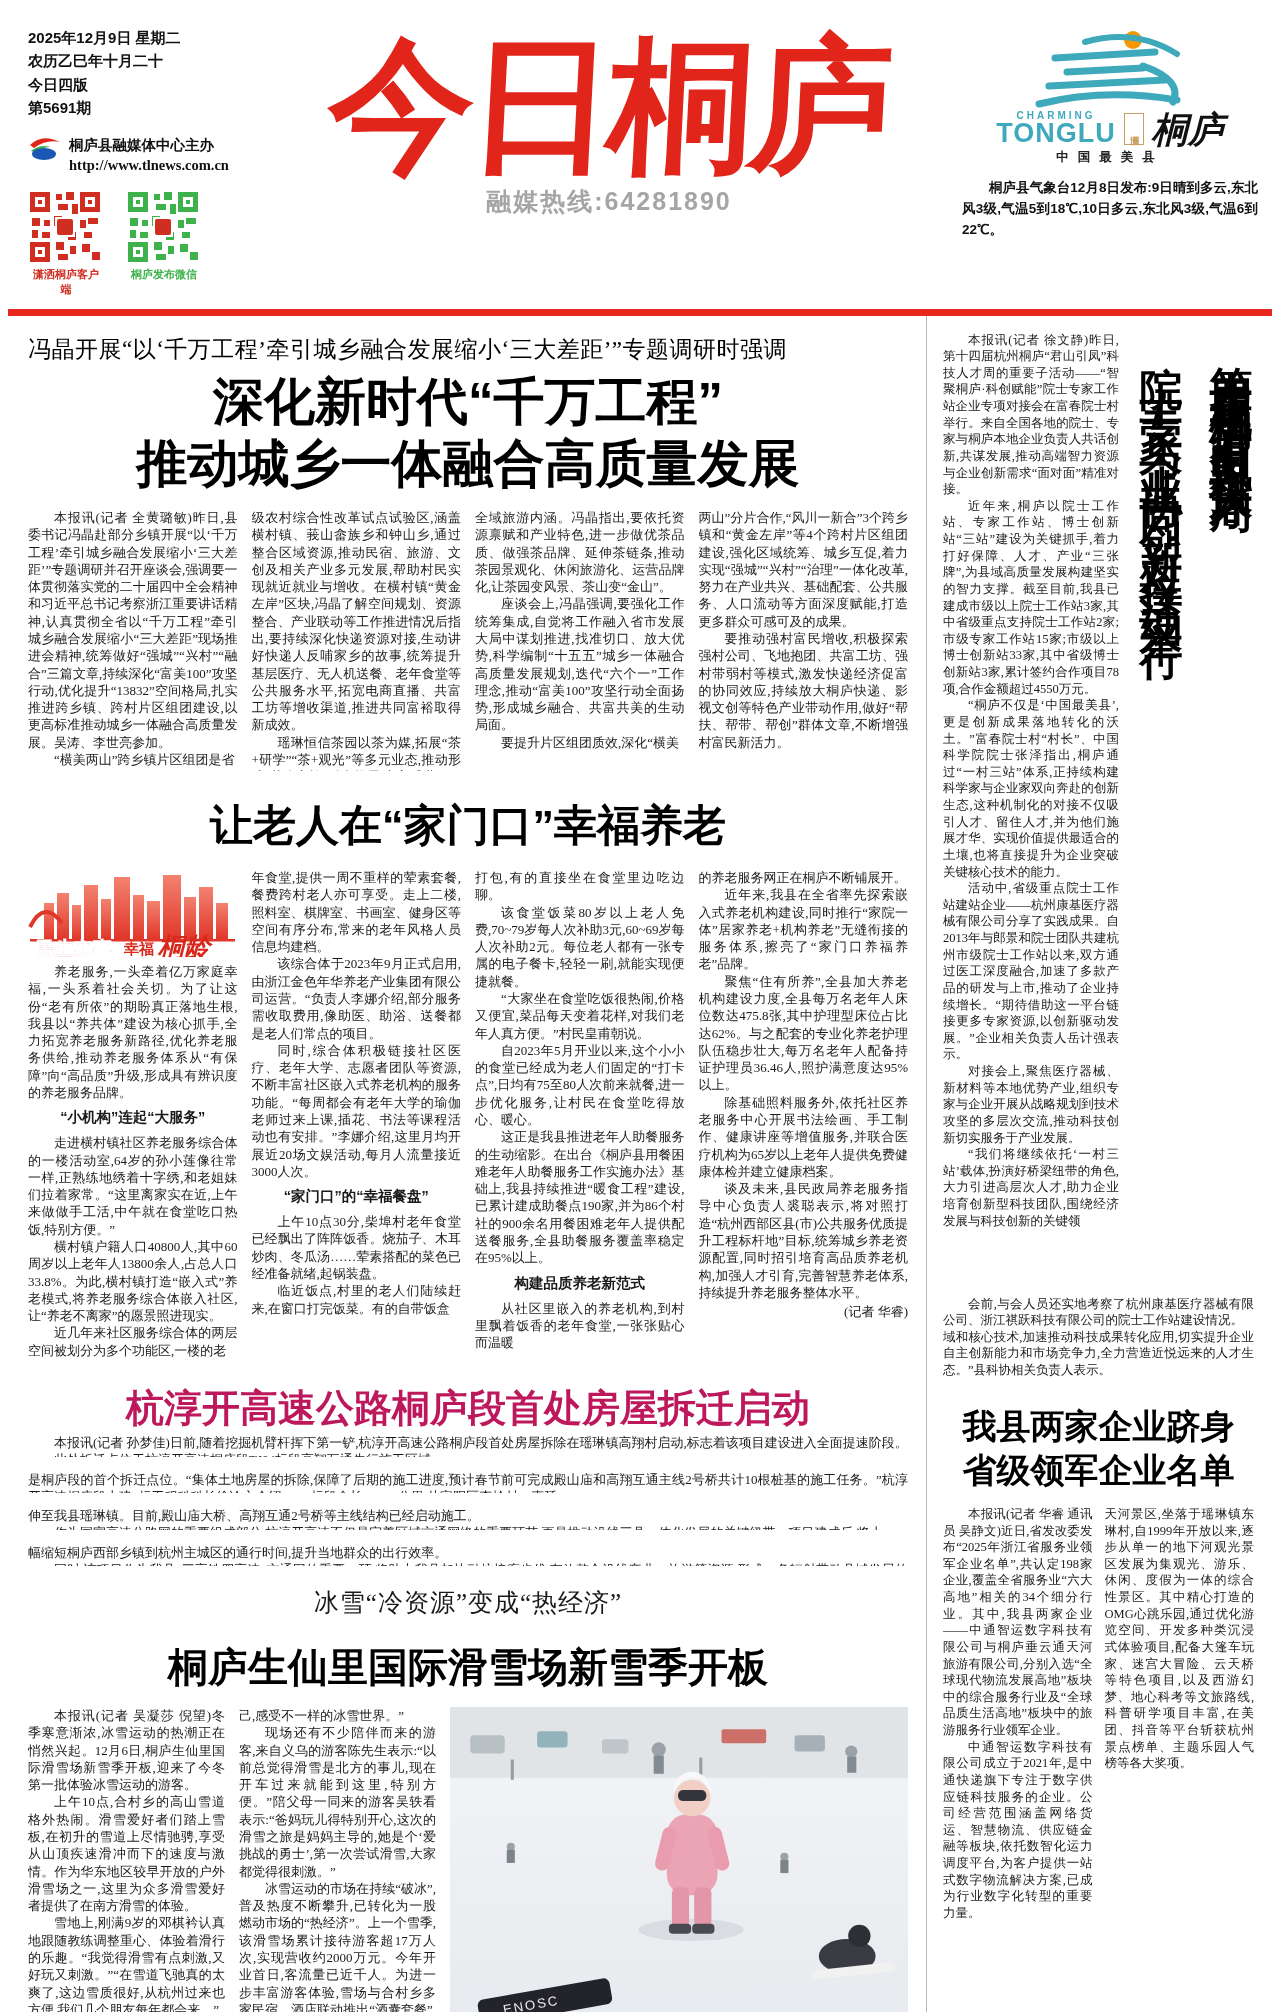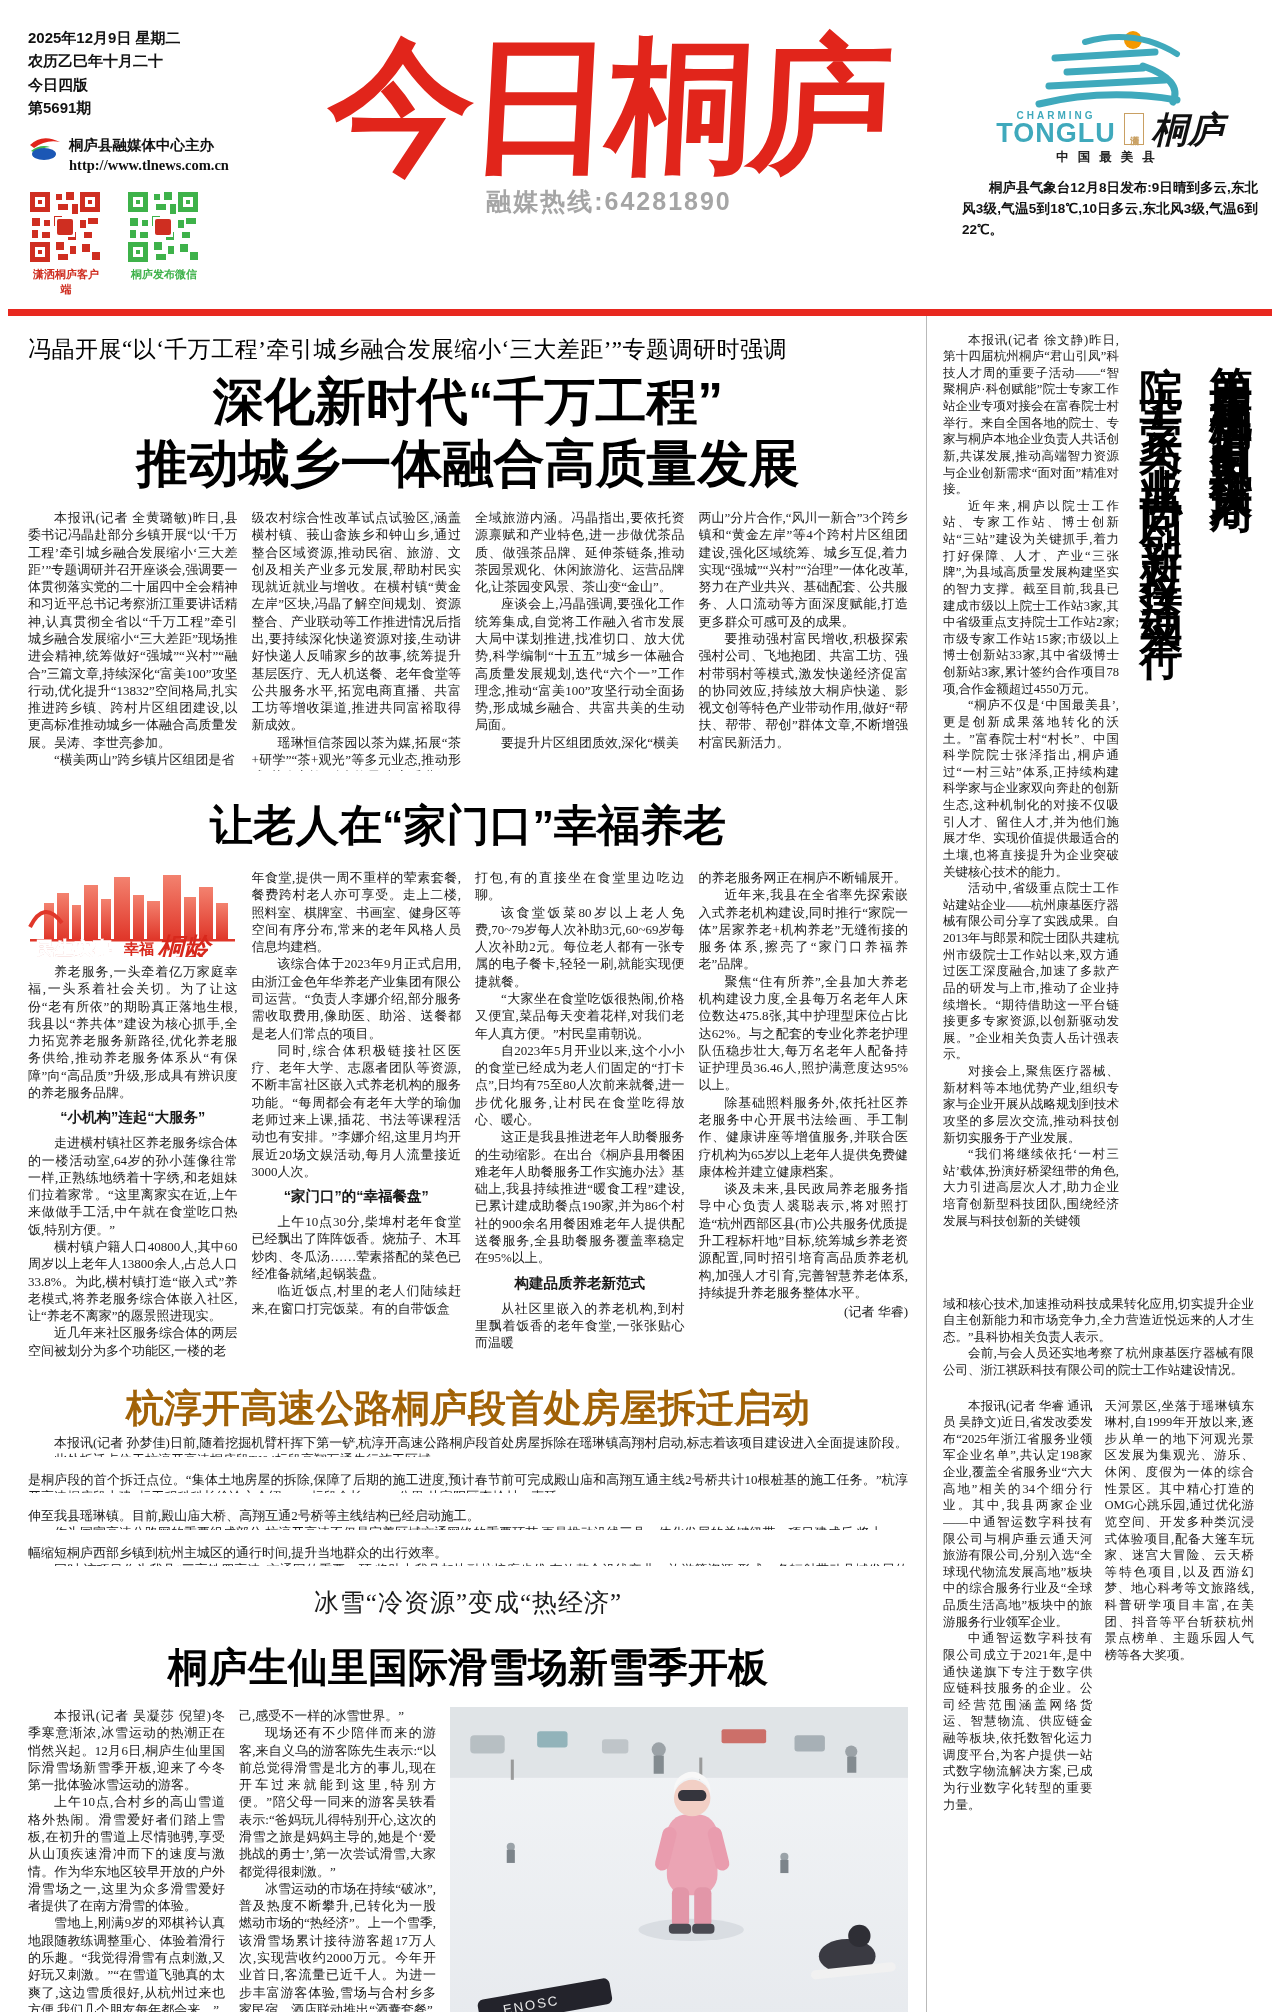--- a/index.html
+++ b/index.html
@@ -42,21 +42,21 @@
   .cols{display:flex;gap:14px;}
   .tcol{flex:1;overflow:hidden;min-width:0;}
   .para{margin:0;font-size:13px;line-height:1.33;text-align:justify;text-indent:2em;}
   .para.cont{text-indent:0;}
   .subhead{margin:7px 0;font-family:"Liberation Sans",sans-serif;font-size:14.5px;font-weight:800;text-align:center;text-indent:0;}
   .byline{margin:2px 0 0 0;font-size:13px;text-align:right;text-indent:0;}
   .a1-body{height:262px;margin-top:14px;}
   .a2-title{font-family:"Liberation Sans",sans-serif;font-weight:900;font-size:43px;text-align:center;color:#000;margin-top:26px;}
   .a2-body{height:488px;margin-top:14px;}
   .banner{display:block;margin-bottom:6px;}
-  .a3-title{font-family:"Liberation Sans",sans-serif;font-weight:900;font-size:38px;text-align:center;color:#a16207;margin-top:26px;}
+  .a3-title{font-family:"Liberation Sans",sans-serif;font-weight:900;font-size:38px;text-align:center;color:#be185d;margin-top:26px;}
   .a3-body{height:132px;margin-top:0;flex-direction:column;}
   .ski-kicker{font-size:25px;text-align:center;margin-top:20px;letter-spacing:1px;}
   .ski-title{font-family:"Liberation Sans",sans-serif;font-weight:900;font-size:40px;text-align:center;color:#000;margin-top:21px;}
   .ski-row{display:flex;gap:14px;margin-top:12px;}
   .ski-col{width:197px;flex:none;height:322px;overflow:hidden;}
   .ski-photo{flex:1;height:322px;overflow:hidden;}
   
   .a5{display:flex;gap:14px;margin-top:16px;}
   .a5-body{width:176px;flex:none;height:958px;overflow:hidden;}
   .a5-body .para{font-size:12.5px;}
@@ -409,26 +409,30 @@
               <p class="para">活动中,省级重点院士工作站建站企业——杭州康基医疗器械有限公司分享了实践成果。自2013年与郎景和院士团队共建杭州市级院士工作站以来,双方通过医工深度融合,加速了多款产品的研发与上市,推动了企业持续增长。“期待借助这一平台链接更多专家资源,以创新驱动发展。”企业相关负责人岳计强表示。</p>
               <p class="para">对接会上,聚焦医疗器械、新材料等本地优势产业,组织专家与企业开展从战略规划到技术攻坚的多层次交流,推动科技创新切实服务于产业发展。</p>
               <p class="para">“我们将继续依托‘一村三站’载体,扮演好桥梁纽带的角色,大力引进高层次人才,助力企业培育创新型科技团队,围绕经济发展与科技创新的关键领</p>
             </div>
           <div class="vtitle">
             <div class="vline l1">第十四届杭州桐庐『君山引凤』科技人才周</div>
             <div class="vline l2">院士专家与企业协同创新对接活动举行</div>
           </div>
         </div>
         <div class="a5-wide">
+            <p class="para">会前,与会人员还实地考察了杭州康基医疗器械有限公司、浙江祺跃科技有限公司的院士工作站建设情况。</p>
             <p class="para cont">域和核心技术,加速推动科技成果转化应用,切实提升企业自主创新能力和市场竞争力,全力营造近悦远来的人才生态。”县科协相关负责人表示。</p>
-            <p class="para">会前,与会人员还实地考察了杭州康基医疗器械有限公司、浙江祺跃科技有限公司的院士工作站建设情况。</p>
           </div>
       </div>
 
       <div>
+        <div class="a6-title">
+          <div>我县两家企业跻身</div>
+          <div>省级领军企业名单</div>
+        </div>
         <div class="a6-body">
           <div class="tcol">
               <p class="para">本报讯(记者 华睿 通讯员 吴静文)近日,省发改委发布“2025年浙江省服务业领军企业名单”,共认定198家企业,覆盖全省服务业“六大高地”相关的34个细分行业。其中,我县两家企业——中通智运数字科技有限公司与桐庐垂云通天河旅游有限公司,分别入选“全球现代物流发展高地”板块中的综合服务行业及“全球品质生活高地”板块中的旅游服务行业领军企业。</p>
               <p class="para">中通智运数字科技有限公司成立于2021年,是中通快递旗下专注于数字供应链科技服务的企业。公司经营范围涵盖网络货运、智慧物流、供应链金融等板块,依托数智化运力调度平台,为客户提供一站式数字物流解决方案,已成为行业数字化转型的重要力量。</p>
             </div>
           <div class="tcol">
               <p class="para cont">天河景区,坐落于瑶琳镇东琳村,自1999年开放以来,逐步从单一的地下河观光景区发展为集观光、游乐、休闲、度假为一体的综合性景区。其中精心打造的OMG心跳乐园,通过优化游览空间、开发多种类沉浸式体验项目,配备大篷车玩家、迷宫大冒险、云天桥等特色项目,以及西游幻梦、地心科考等文旅路线,科普研学项目丰富,在美团、抖音等平台斩获杭州景点榜单、主题乐园人气榜等各大奖项。</p>
             </div>
         </div>
       </div>

